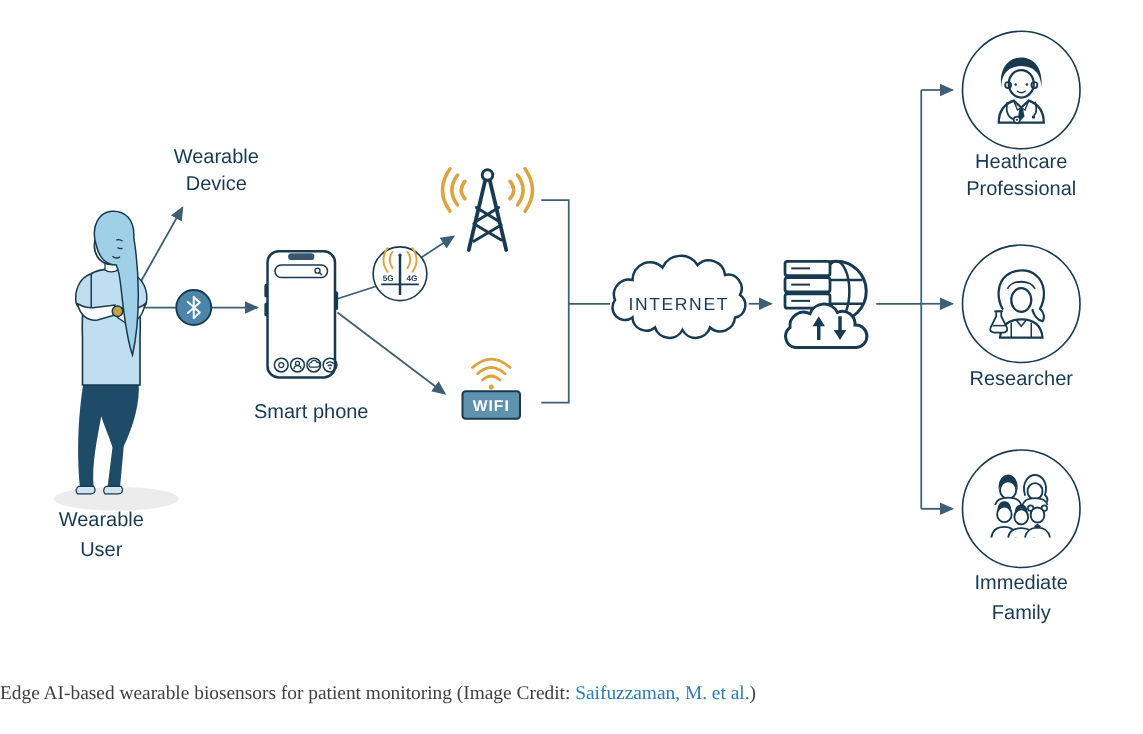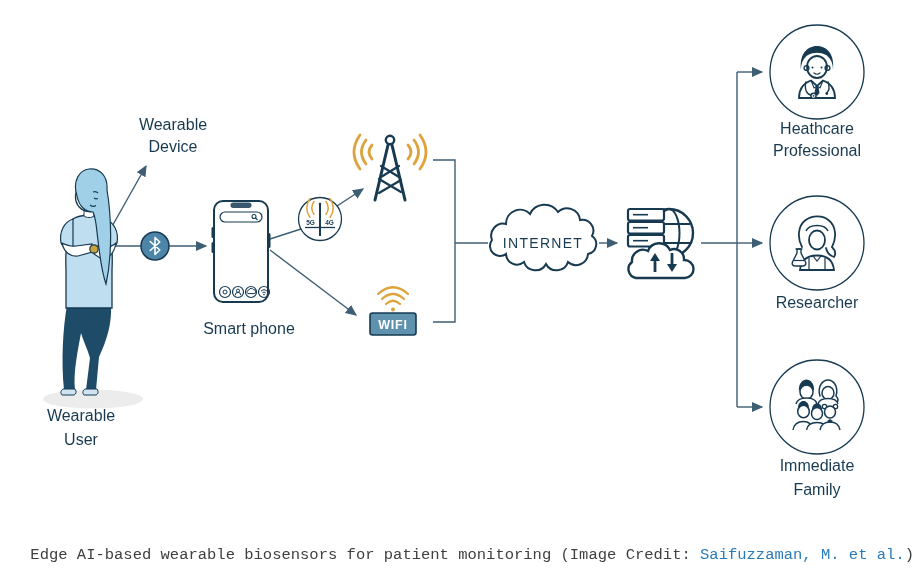--- a/index.html
+++ b/index.html
@@ -12,22 +12,22 @@
   .stage{position:relative;width:914px;height:587px;background:#fff;margin:0 auto;
          font-family:"Liberation Sans",sans-serif;overflow:hidden;}
   svg{position:absolute;left:0;top:0;}
   .lbl{fill:var(--navy);font-family:"Liberation Sans",sans-serif;font-size:16px;}
   .lbl-sm{fill:var(--navy);font-family:"Liberation Sans",sans-serif;font-size:14px;letter-spacing:1.3px;font-weight:500;}
   .lbl-tiny{fill:var(--navy);font-family:"Liberation Sans",sans-serif;font-size:6.5px;font-weight:bold;}
   .wifi-txt{fill:#fff;font-family:"Liberation Sans",sans-serif;font-size:12.5px;font-weight:bold;letter-spacing:.8px;}
   .ln{stroke:var(--connector);stroke-width:1.4;fill:none;}
   .nav{stroke:var(--navy);fill:none;}
   .org{stroke:var(--orange);fill:none;stroke-linecap:round;}
-  .caption{position:absolute;left:0;right:0;top:546px;text-align:right;
-           font-family:Liberation Mono, monospace;font-size:15.5px;color:var(--caption-text);}
+  .caption{position:absolute;left:0;right:0;top:546px;text-align:left;
+           font-family:Liberation Serif, serif;font-size:15.5px;color:var(--caption-text);}
   .caption-link{color:var(--link);text-decoration:none;cursor:pointer;}
 </style>
 </head>
 <body>
 
 <div class="stage">
 <svg width="914" height="587" viewBox="0 0 914 587">
   <defs>
     <marker id="arr" viewBox="0 0 10 8" refX="8" refY="4" markerWidth="9" markerHeight="8" orient="auto">
       <path d="M0,0 L9,4 L0,8 Z" fill="#3E5E73"></path>

